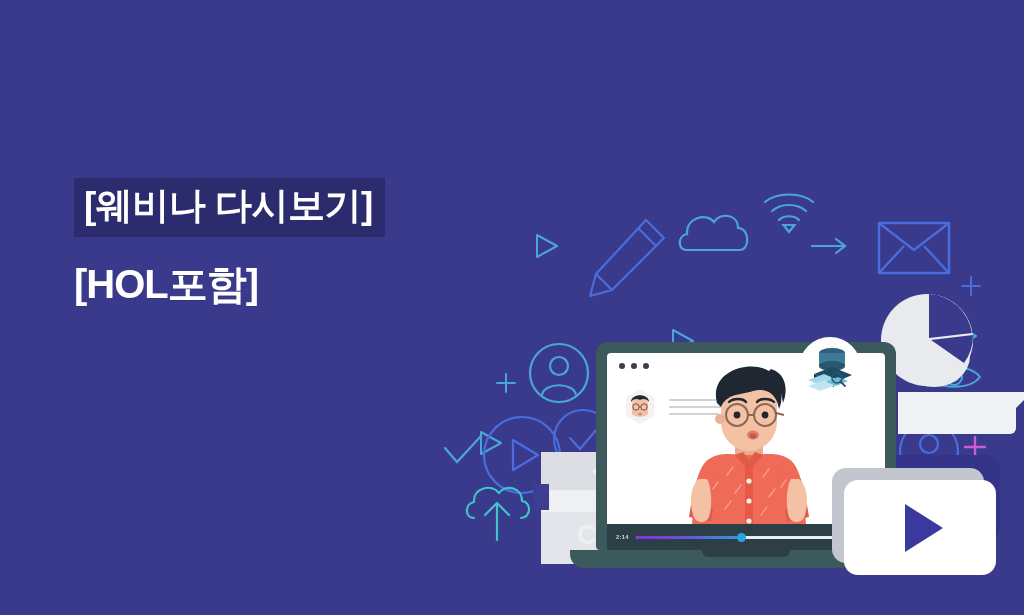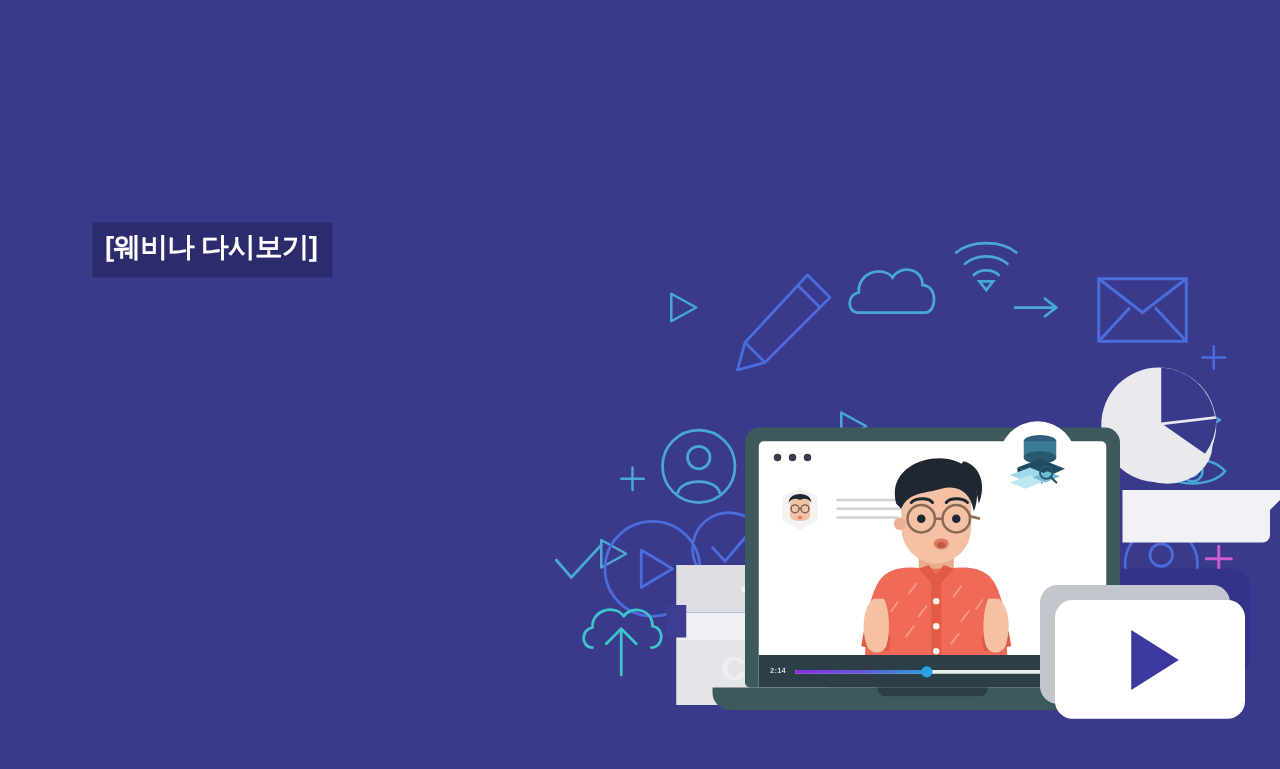--- a/index.html
+++ b/index.html
@@ -24,21 +24,21 @@
   #text-block {
     position:absolute;
     left:74px; top:178px;
     width:860px;
     z-index:40;
   }
   #eyebrow-tag {
     display:inline-block;
     background:#2b2b6e;
     color:#ffffff;
-    font-size:22px;
+    font-size:37px;
     font-weight:bold;
     letter-spacing:-0.5px;
     line-height:1;
     padding:9px 12px 13px 10px;
   }
   #headline {
     margin-top:22px;
     color:#ffffff;
     font-size:40px;
     font-weight:bold;
@@ -476,16 +476,17 @@
   </div>
 
   <div id="play-card-shadow"></div>
   <div id="play-card">
     <div id="play-triangle"></div>
   </div>
 
   <div id="text-block">
     <div id="eyebrow-tag">[웨비나 다시보기]</div>
     <div id="headline">
+      <span class="l2">[HOL포함]</span>
     </div>
   </div>
 
 </div>
 
 </body></html>

